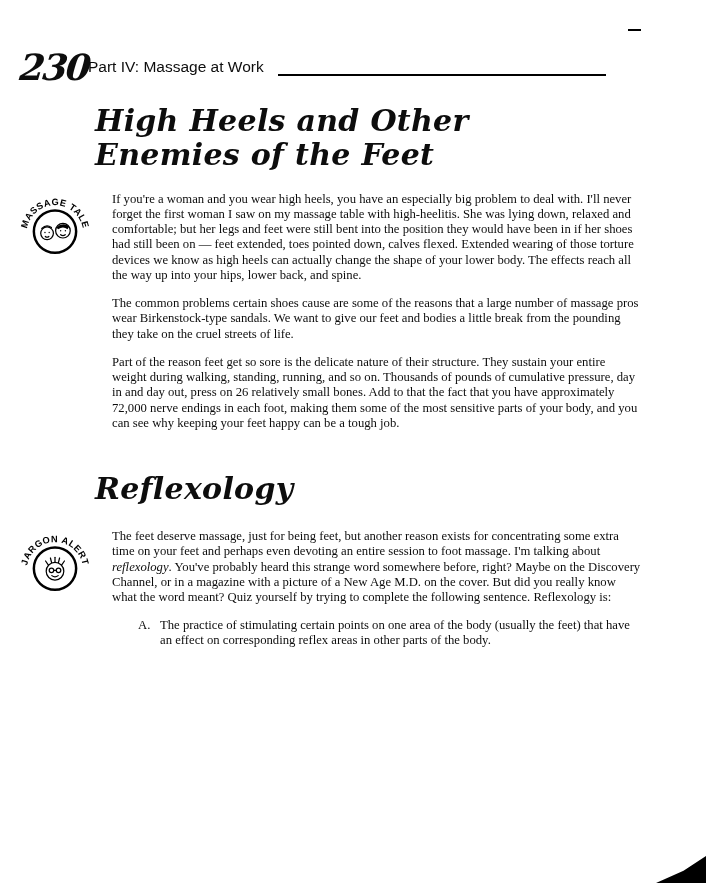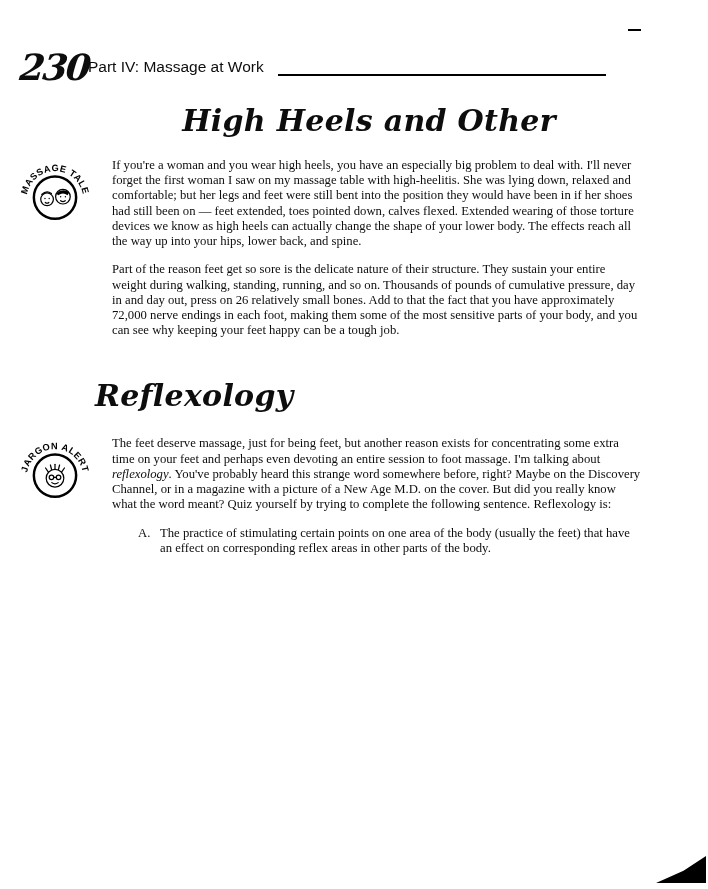--- a/index.html
+++ b/index.html
@@ -31,21 +31,20 @@
   }
   .part-rule { position: absolute; left: 258px; top: 24px; width: 328px; border-bottom: 2px solid #000; }
 
   
   .main { position: absolute; left: 112px; top: 104px; width: 531px; font-size: 12.7px; line-height: 1.2; }
 
   .chapter-heading {
     font-family: "DejaVu Serif", serif; font-style: italic; font-weight: bold;
     font-size: 30px; line-height: 1.13; letter-spacing: 0.3px;
     margin: 0 0 20px -17px;
-    text-align: center;
   }
   .section-heading {
     font-family: "DejaVu Serif", serif; font-style: italic; font-weight: bold;
     font-size: 30px; letter-spacing: 0.3px;
     margin: 40px 0 22px -17px;
   }
 
   .section { position: relative; }
   p.body-para { margin: 8px 0 13px 0; }
 
@@ -79,20 +78,21 @@
   <div class="header">
     <div class="page-number">230</div>
     <div class="part-title">Part IV: Massage at Work</div>
     <div class="part-rule"></div>
   </div>
 
   <div class="main">
 
     <h1 class="chapter-heading">
       <span>High Heels and Other</span><br>
+      <span>Enemies of the Feet</span>
     </h1>
 
     <div class="section">
       <div class="badge">
         <svg viewBox="0 0 84 84" xmlns="http://www.w3.org/2000/svg">
           <defs>
             <path id="arcMassage" d="M 10,56 A 32,32 0 1 1 74,56" fill="none"></path>
           </defs>
           <text class="badge-arc-text">
             <textPath href="#arcMassage" startOffset="50%" text-anchor="middle">MASSAGE TALE</textPath>
@@ -106,20 +106,21 @@
             <path d="M 31,59.5 q 2,1.8 4,0"></path>
             <circle cx="51" cy="53" r="8.3"></circle>
             <path d="M 43.6,49.5 q 7,-7 14.6,-1.2 l -2,3 q -5,-4 -10.6,0 z" fill="#000" stroke="none"></path>
             <circle cx="48.4" cy="53" r="0.8" fill="#000" stroke="none"></circle>
             <circle cx="53.8" cy="53" r="0.8" fill="#000" stroke="none"></circle>
             <path d="M 48.4,57.5 q 2.6,2 5.2,0"></path>
           </g>
         </svg>
       </div>
       <p class="body-para">If you're a woman and you wear high heels, you have an especially big problem to deal with. I'll never forget the first woman I saw on my massage table with high-heelitis. She was lying down, relaxed and comfortable; but her legs and feet were still bent into the position they would have been in if her shoes had still been on — feet extended, toes pointed down, calves flexed. Extended wearing of those torture devices we know as high heels can actually change the shape of your lower body. The effects reach all the way up into your hips, lower back, and spine.</p>
+      <p class="body-para">The common problems certain shoes cause are some of the reasons that a large number of massage pros wear Birkenstock-type sandals. We want to give our feet and bodies a little break from the pounding they take on the cruel streets of life.</p>
       <p class="body-para">Part of the reason feet get so sore is the delicate nature of their structure. They sustain your entire weight during walking, standing, running, and so on. Thousands of pounds of cumulative pressure, day in and day out, press on 26 relatively small bones. Add to that the fact that you have approximately 72,000 nerve endings in each foot, making them some of the most sensitive parts of your body, and you can see why keeping your feet happy can be a tough job.</p>
     </div>
 
     <h1 class="section-heading">Reflexology</h1>
 
     <div class="section">
       <div class="badge">
         <svg viewBox="0 0 84 84" xmlns="http://www.w3.org/2000/svg">
           <defs>
             <path id="arcJargon" d="M 10,56 A 32,32 0 1 1 74,56" fill="none"></path>

